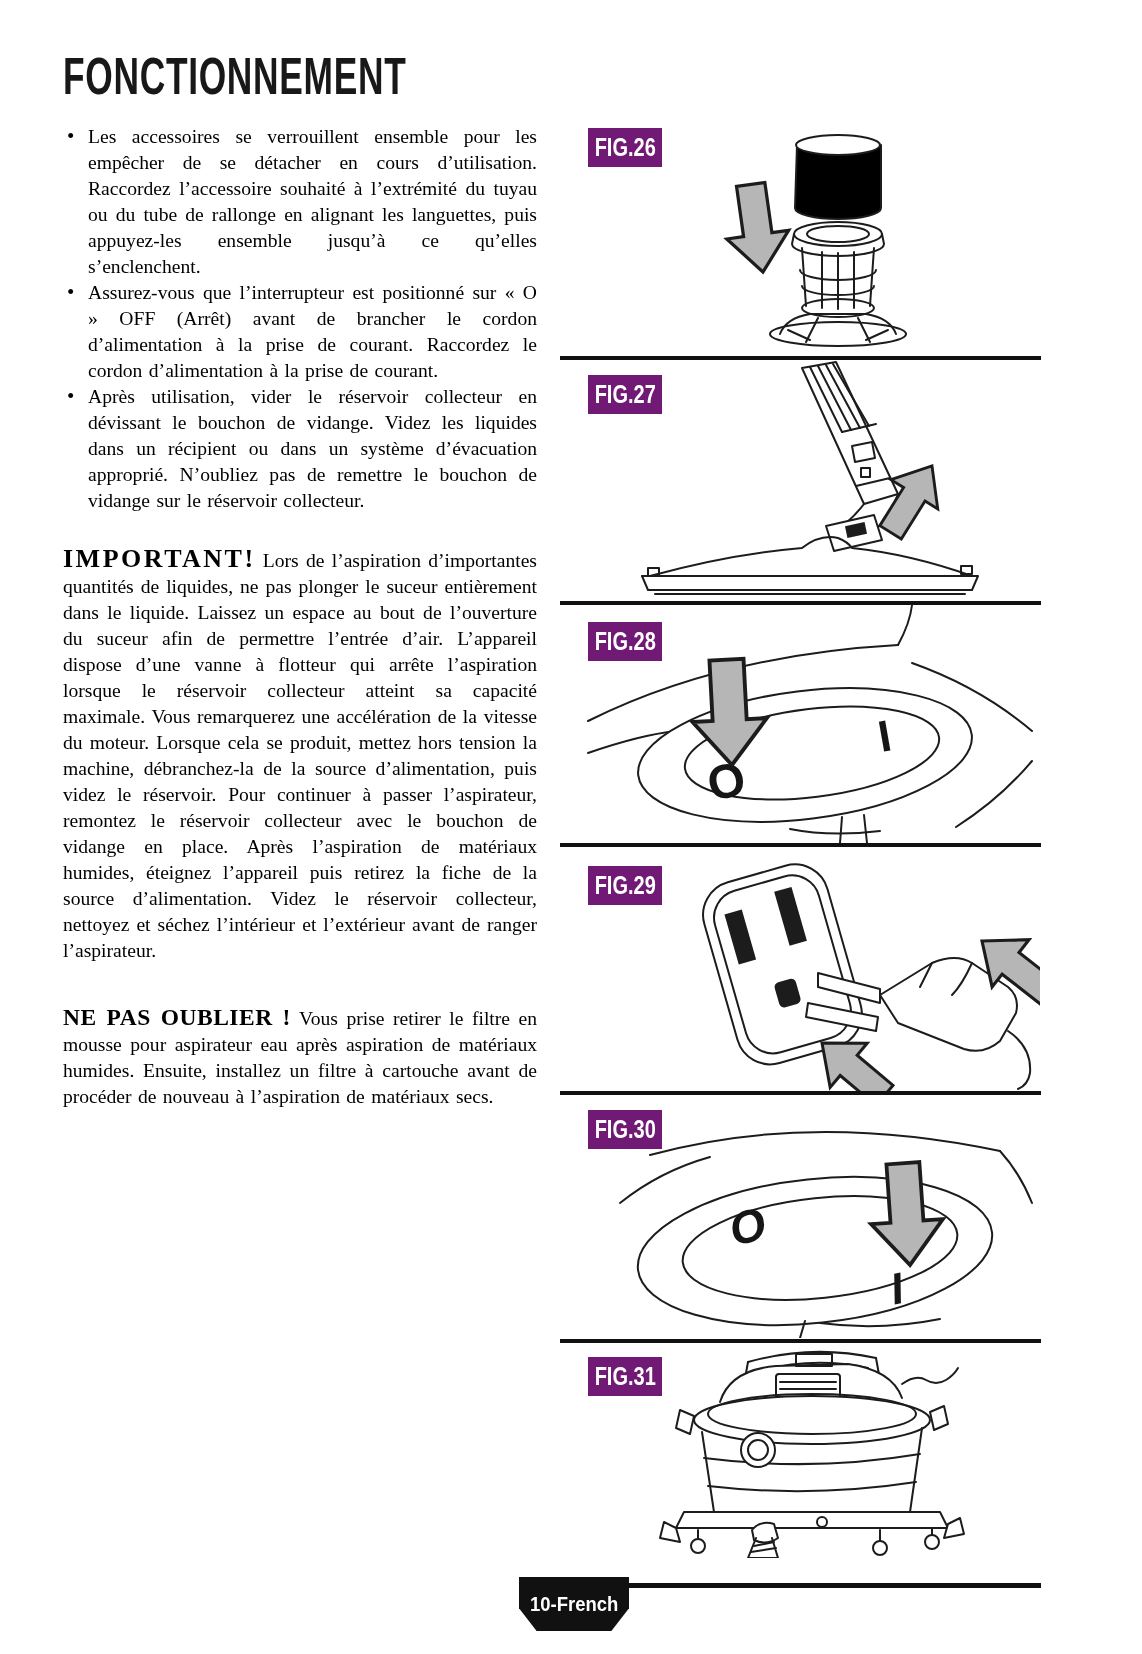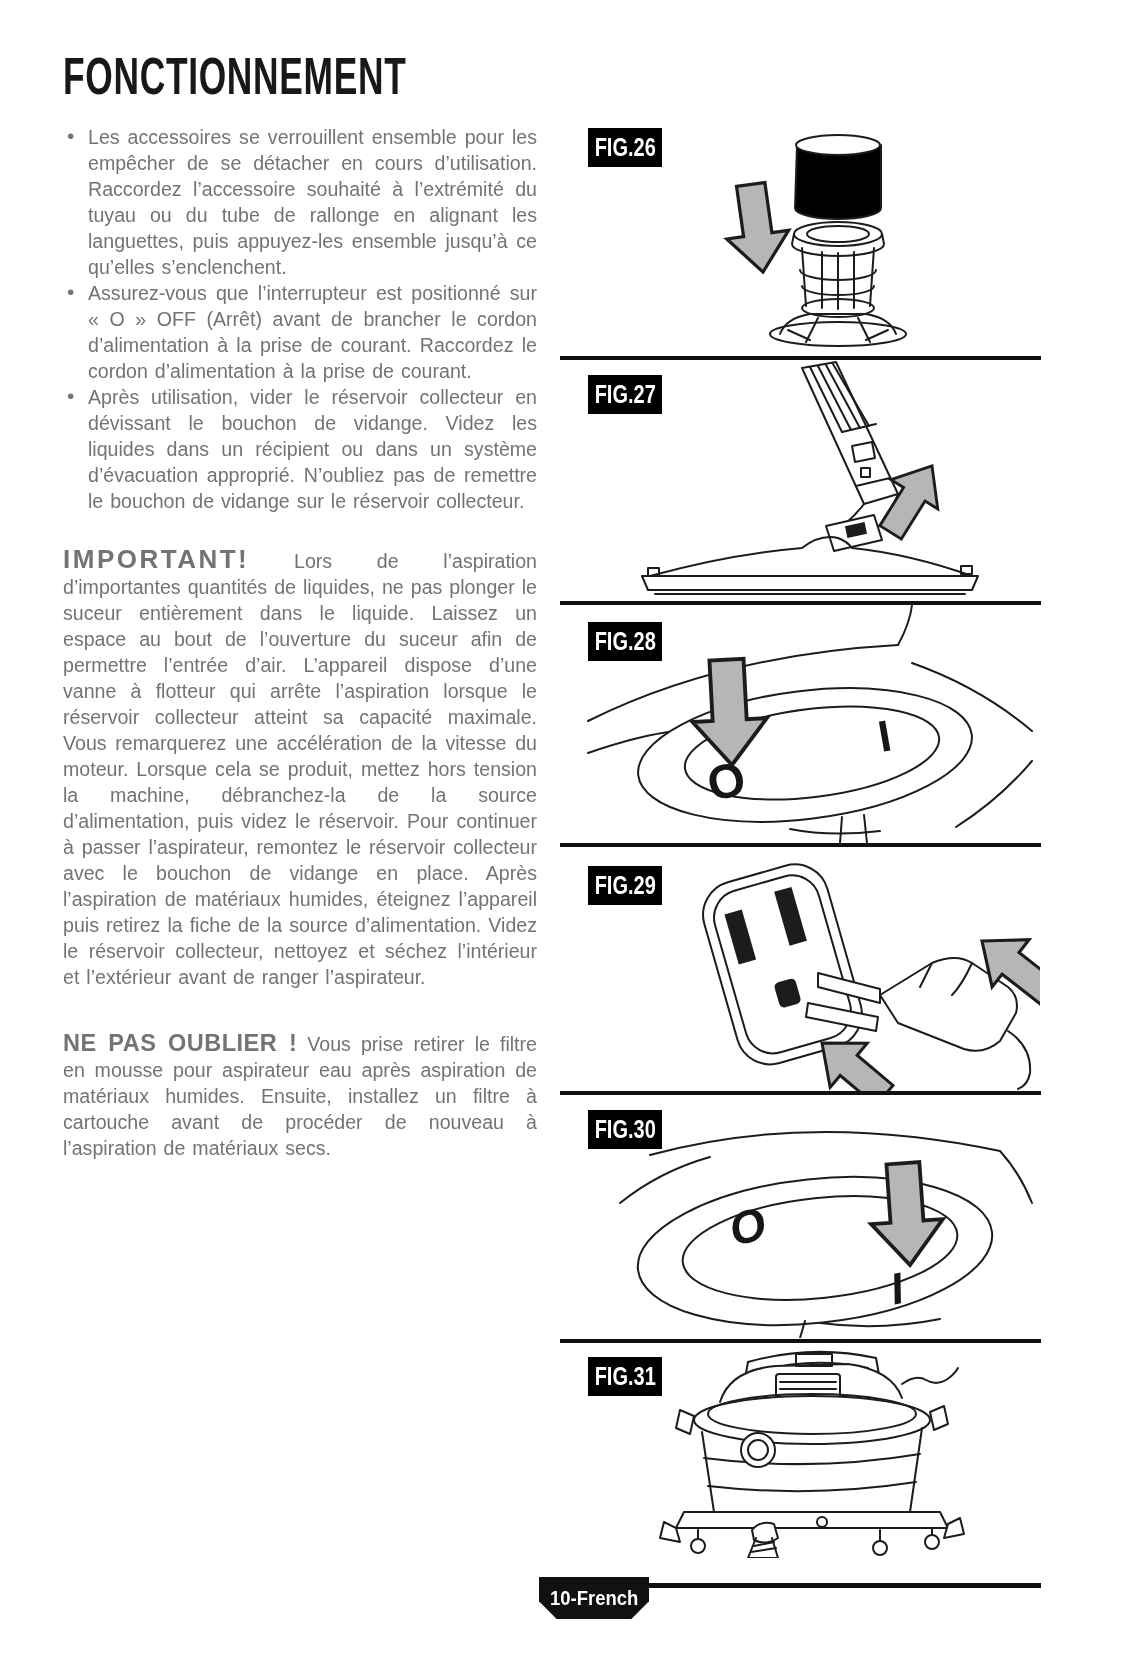--- a/index.html
+++ b/index.html
@@ -11,34 +11,34 @@
   
   .title{
     position:absolute;left:63px;top:46px;
     font-size:52px;font-weight:bold;letter-spacing:1px;white-space:nowrap;
     transform:scale(0.68,1);transform-origin:left top;color:#181818;
   }
   
   .col-left{
     position:absolute;left:63px;top:124px;width:474px;
     font-size:19.6px;line-height:26px;text-align:justify;
-    word-spacing:1.5px;color:#737373;
+    word-spacing:1.5px;color:#000000;font-family:Liberation Serif, serif;
   }
   ul.bullets{margin:0;padding:0;list-style:none;}
   ul.bullets li{position:relative;padding-left:25px;}
   ul.bullets li::before{content:"\2022";position:absolute;left:4px;top:-1px;font-size:21px;}
   p.para{margin:0;}
   p.important{margin-top:32px;}
   p.remember{margin-top:40px;}
   .lead-imp{font-weight:bold;font-size:26px;letter-spacing:2.5px;}
   .lead-rem{font-weight:bold;font-size:23.5px;letter-spacing:0.5px;}
   
   .divider{position:absolute;left:560px;width:481px;height:4px;background:#111;}
   .fig-label{
-    position:absolute;width:74px;height:39px;background:#000000;
+    position:absolute;width:74px;height:39px;background:#701a75;
     display:flex;align-items:center;justify-content:center;
   }
   .fig-label span{
     color:#fff;font-weight:bold;font-size:25px;white-space:nowrap;
     transform:scale(0.8,1);transform-origin:center;
   }
   .art{position:absolute;left:580px;width:460px;}
   .art path,.art ellipse,.art circle,.art rect,.art line,.art polygon{
     fill:none;stroke:#1c1c1c;stroke-width:2;stroke-linecap:round;stroke-linejoin:round;
   }
@@ -46,21 +46,21 @@
   .art .fd{fill:#1c1c1c;stroke:none;}
   .arrow{fill:#b6b6b6;stroke:#1c1c1c;stroke-width:2.5;}
   .mark{
     fill:#161616;stroke:none;font-weight:bold;
     font-family:"Liberation Sans",sans-serif;
   }
   .mark-i{font-style:italic;}
   
   .footer-line{position:absolute;left:560px;top:1583px;width:481px;height:5px;background:#111;}
   .footer-banner{
-    position:absolute;left:539px;top:1577px;width:110px;height:42px;background:#111;
+    position:absolute;left:519px;top:1577px;width:110px;height:54px;background:#111;
     clip-path:polygon(0 0,100% 0,100% 58%,84% 100%,16% 100%,0 58%);
     display:flex;align-items:center;justify-content:center;
   }
   .footer-banner span{
     color:#fff;font-weight:bold;font-size:21px;
     transform:scale(0.88,1);white-space:nowrap;
   }
 </style>
 </head>
 <body>

